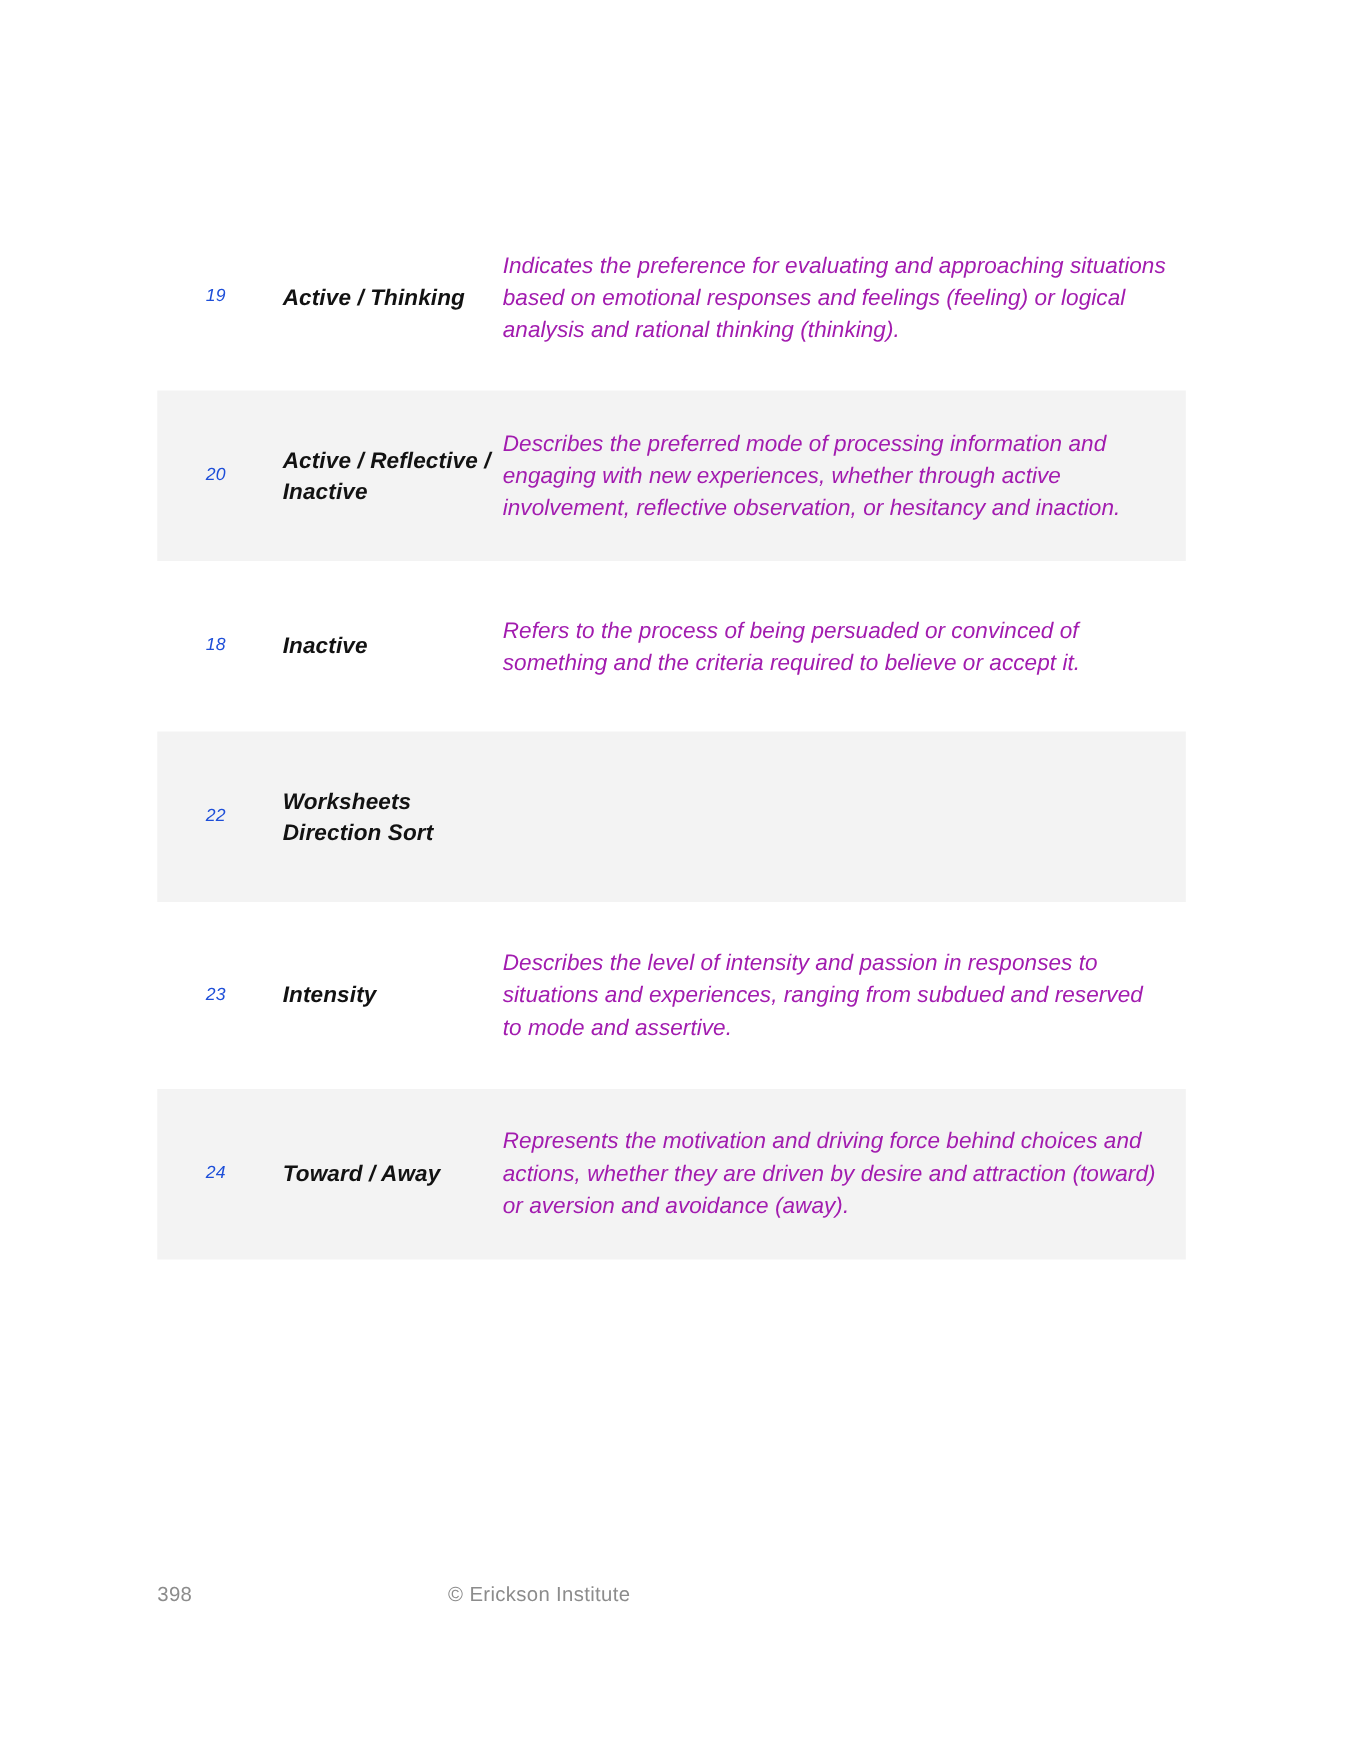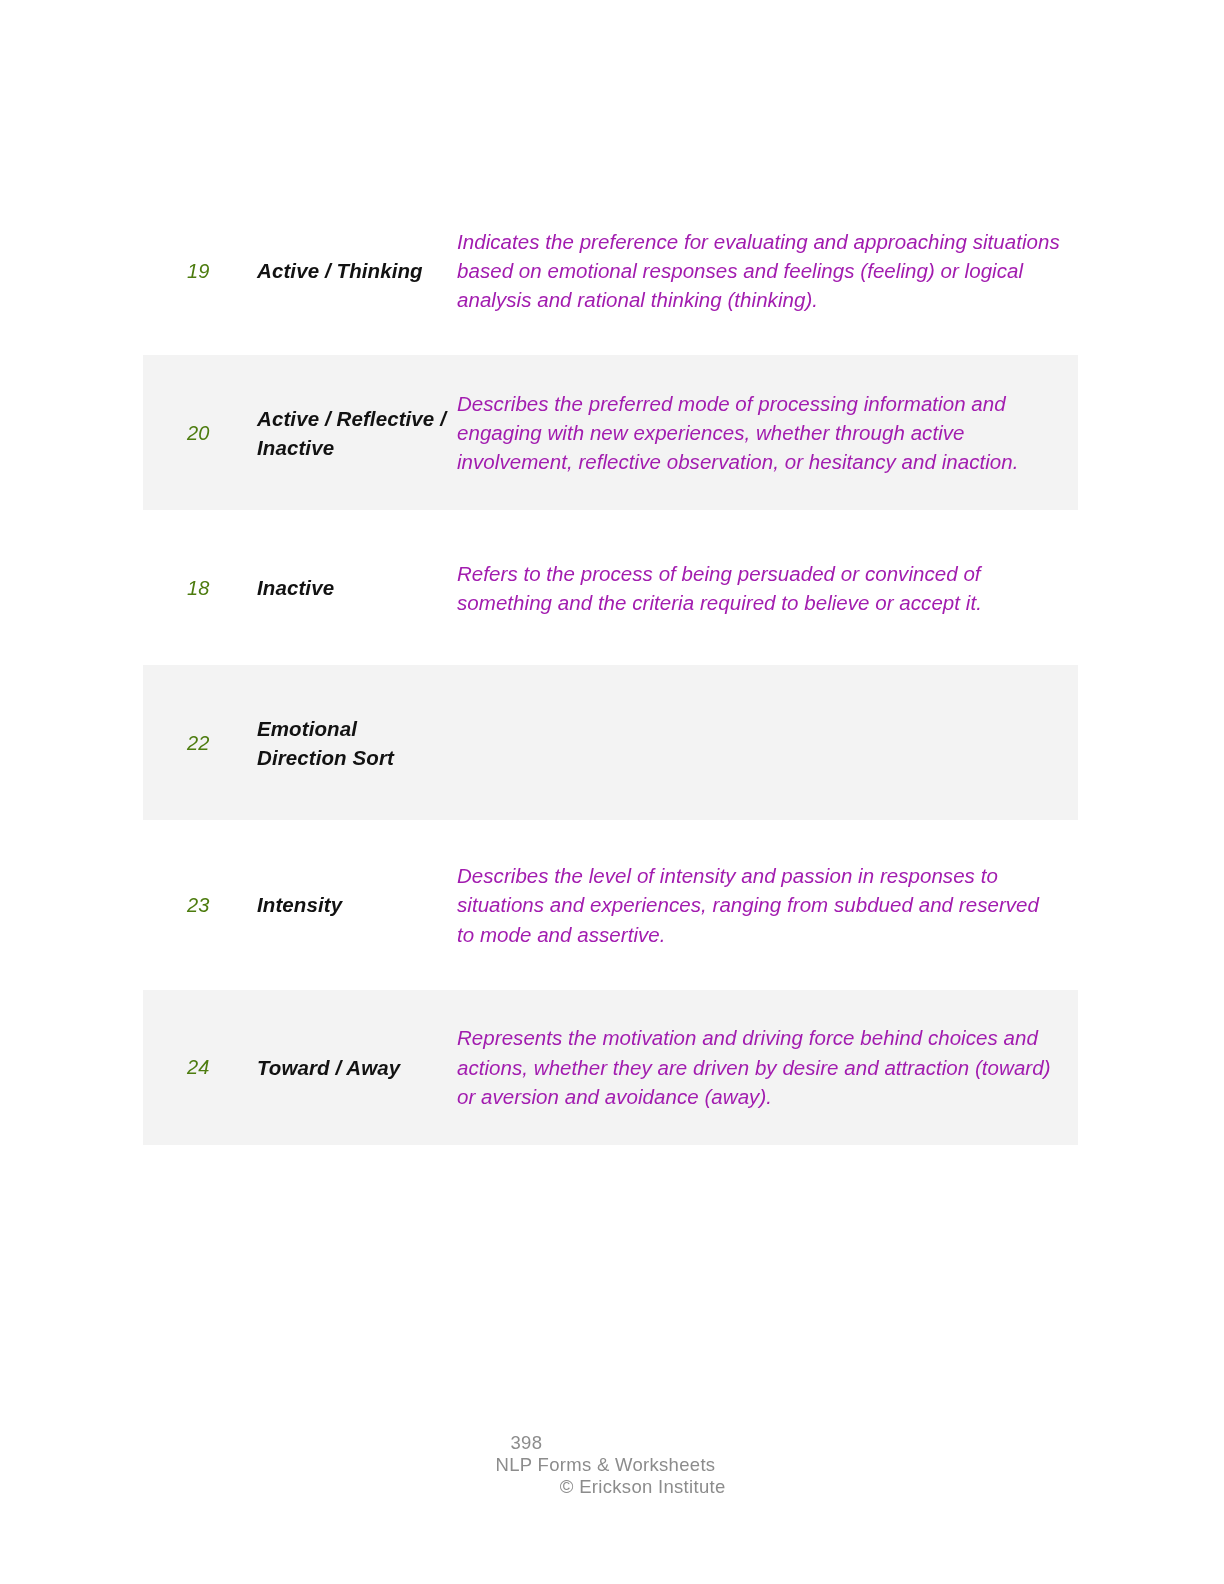--- a/index.html
+++ b/index.html
@@ -49,23 +49,23 @@
   .glossary-row.tall {
     min-height: 120px;
   }
 
   .cell-number {
     flex: 0 0 114px;
     box-sizing: border-box;
     padding-left: 44px;
     font-style: italic;
     font-weight: 400;
-    font-size: 20px;
+    font-size: 16px;
     line-height: 1.3;
-    color: #4d7c0f;
+    color: #1d4ed8;
     letter-spacing: 0.2px;
   }
 
   .cell-term {
     flex: 0 0 200px;
     box-sizing: border-box;
     padding-right: 10px;
     font-style: italic;
     font-weight: 700;
     font-size: 20.5px;
@@ -99,21 +99,20 @@
     top: 1432px;
     width: 935px;
     height: 34px;
     display: flex;
     align-items: center;
     font-size: 18.5px;
     font-weight: 400;
     font-style: normal;
     color: #8c8c8c;
     letter-spacing: 0.3px;
-    flex-direction: column;
   }
   .footer-left {
     flex: 0 0 auto;
     width: 200px;
     text-align: left;
   }
   .footer-center {
     flex: 1 1 auto;
     text-align: center;
     padding-right: 10px;
@@ -147,38 +146,37 @@
 
     <div class="glossary-row">
       <div class="cell-number">18</div>
       <div class="cell-term">Inactive</div>
       <div class="cell-desc">Refers to the process of being persuaded or convinced of something and the criteria required to believe or accept it.</div>
     </div>
     <div class="row-gap"></div>
 
     <div class="glossary-row shaded">
       <div class="cell-number">22</div>
-      <div class="cell-term">Emotional Direction Sort</div>
+      <div class="cell-term">Worksheets Direction Sort</div>
     </div>
     <div class="row-gap"></div>
 
     <div class="glossary-row tall">
       <div class="cell-number">23</div>
       <div class="cell-term">Intensity</div>
       <div class="cell-desc">Describes the level of intensity and passion in responses to situations and experiences, ranging from subdued and reserved to mode and assertive.</div>
     </div>
     <div class="row-gap"></div>
 
     <div class="glossary-row shaded">
       <div class="cell-number">24</div>
       <div class="cell-term">Toward / Away</div>
       <div class="cell-desc">Represents the motivation and driving force behind choices and actions, whether they are driven by desire and attraction (toward) or aversion and avoidance (away).</div>
     </div>
 
   </div>
 
   <div class="page-footer">
     <div class="footer-left">398</div>
-    <div class="footer-center">NLP Forms &amp; Worksheets</div>
     <div class="footer-right">© Erickson Institute</div>
   </div>
 
 </div>
 
 </body></html>

